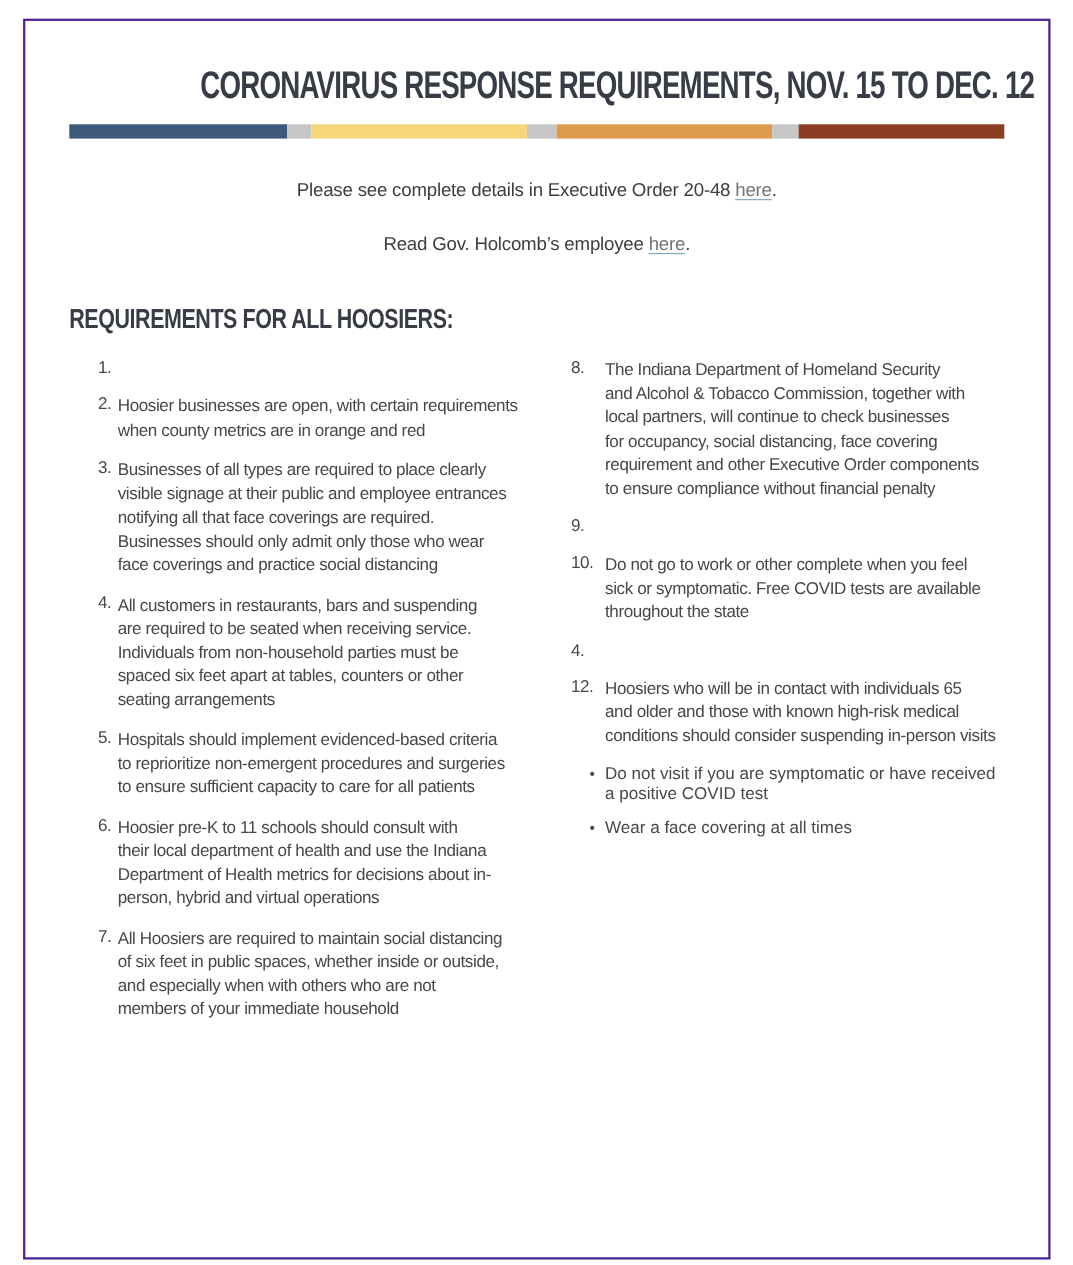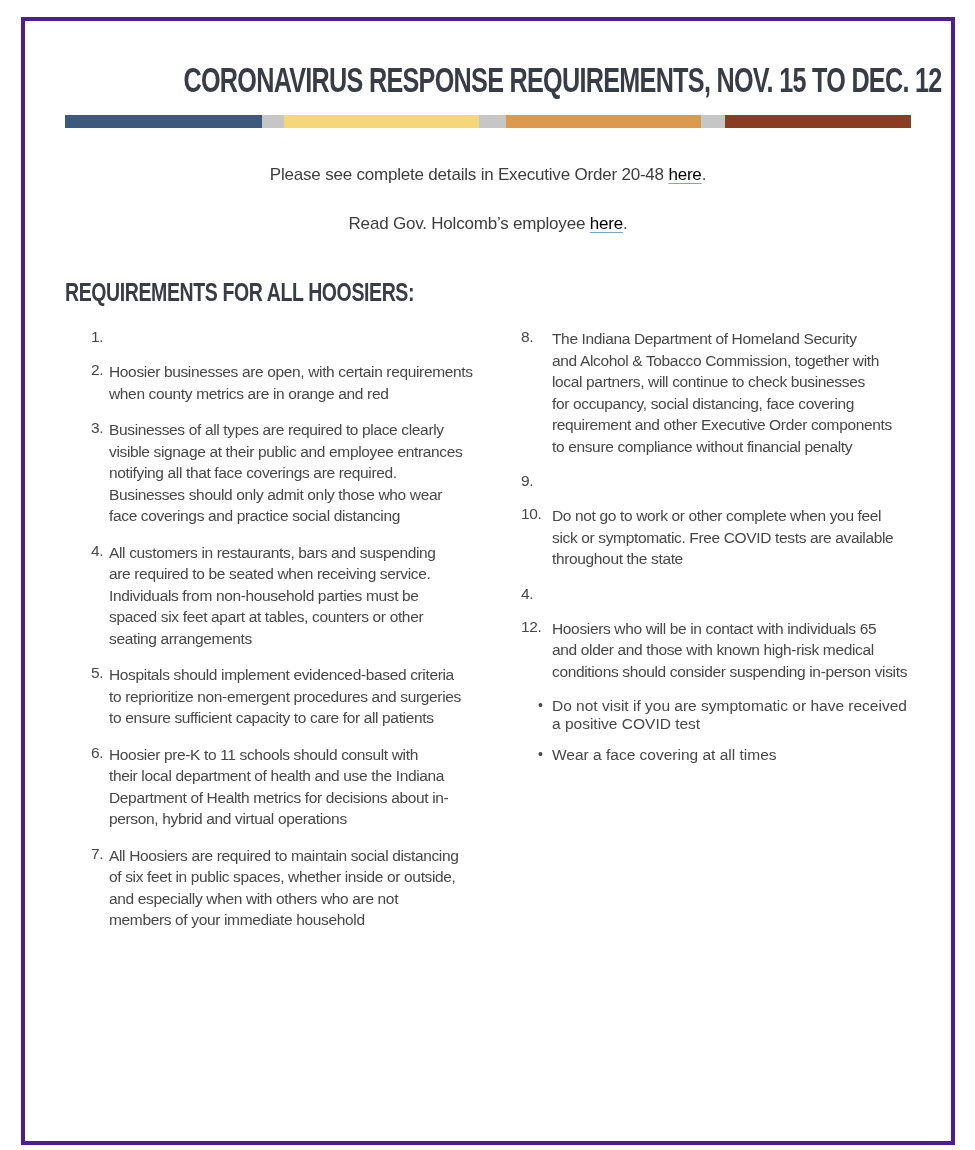--- a/index.html
+++ b/index.html
@@ -5,21 +5,21 @@
   * { margin: 0; padding: 0; box-sizing: border-box; }
   html, body {
     width: 975px; height: 1150px;
     background: #ffffff;
     font-family: "Liberation Sans", "DejaVu Sans", sans-serif;
   }
   .page {
     position: absolute;
     left: 21px; top: 17px;
     width: 934px; height: 1128px;
-    border: 4px solid #4c1d95;
+    border: 2px solid #4c1d95;
     background: #ffffff;
     overflow: hidden;
   }
   .content { padding: 0 40px; }
 
   .doc-title {
     margin-top: 39px;
     text-align: center;
     font-size: 35px;
     font-weight: bold;
@@ -47,21 +47,21 @@
 
   .intro {
     text-align: center;
     font-size: 17px;
     color: #3d3d3d;
     letter-spacing: -0.2px;
   }
   .intro-1 { margin-top: 37px; }
   .intro-2 { margin-top: 29px; }
   .intro a, .intro .link {
-    color: #000000;
+    color: #737373;
     text-decoration: underline;
     text-decoration-color: #7ba4c4;
     text-underline-offset: 3px;
     cursor: pointer;
   }
 
   .section-heading {
     margin-top: 44px;
     font-size: 25px;
     font-weight: bold;

